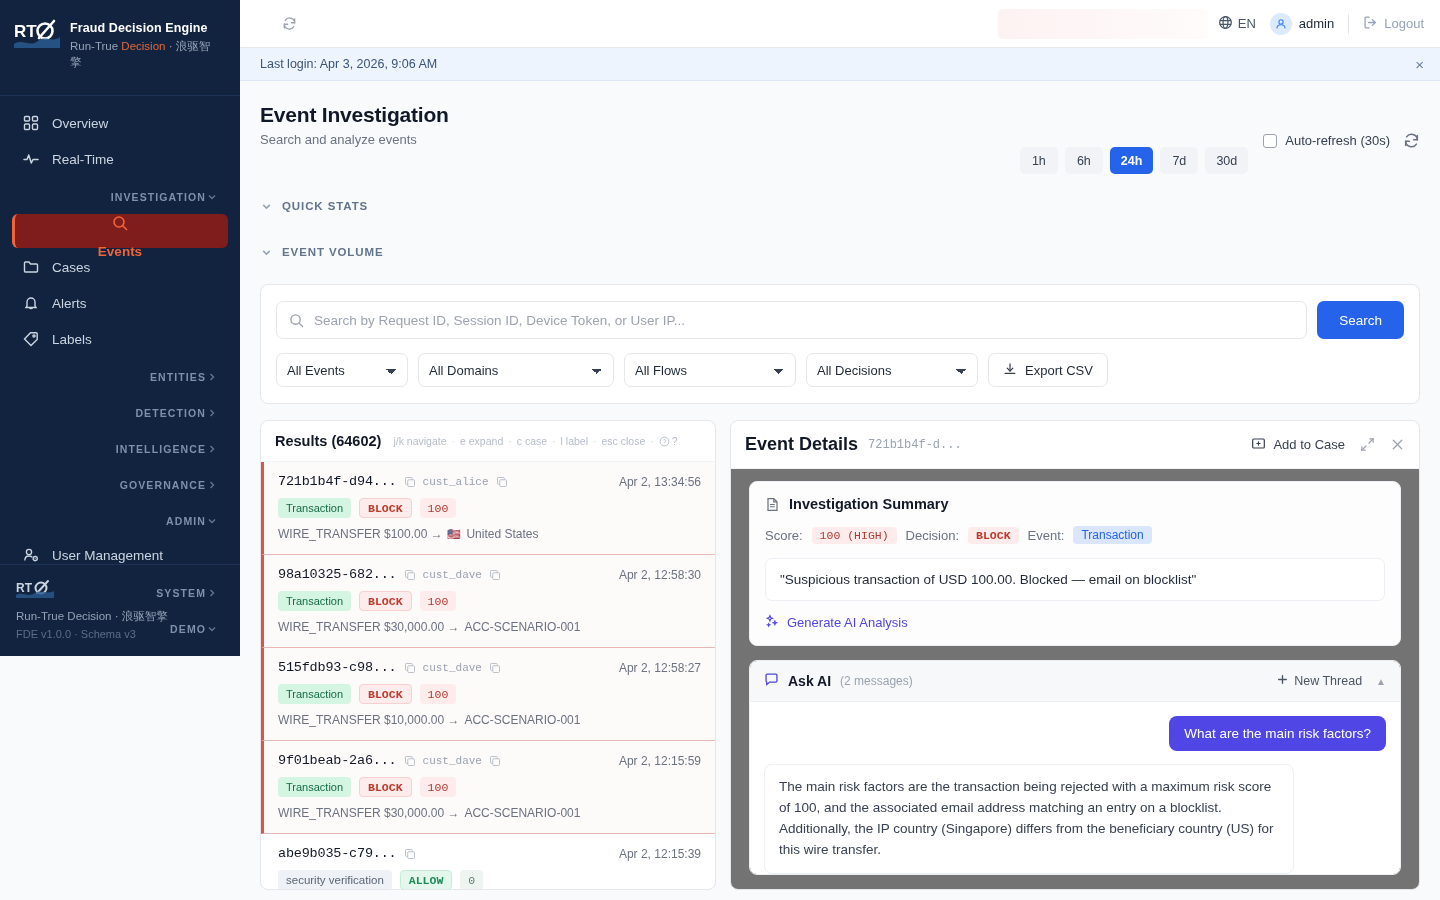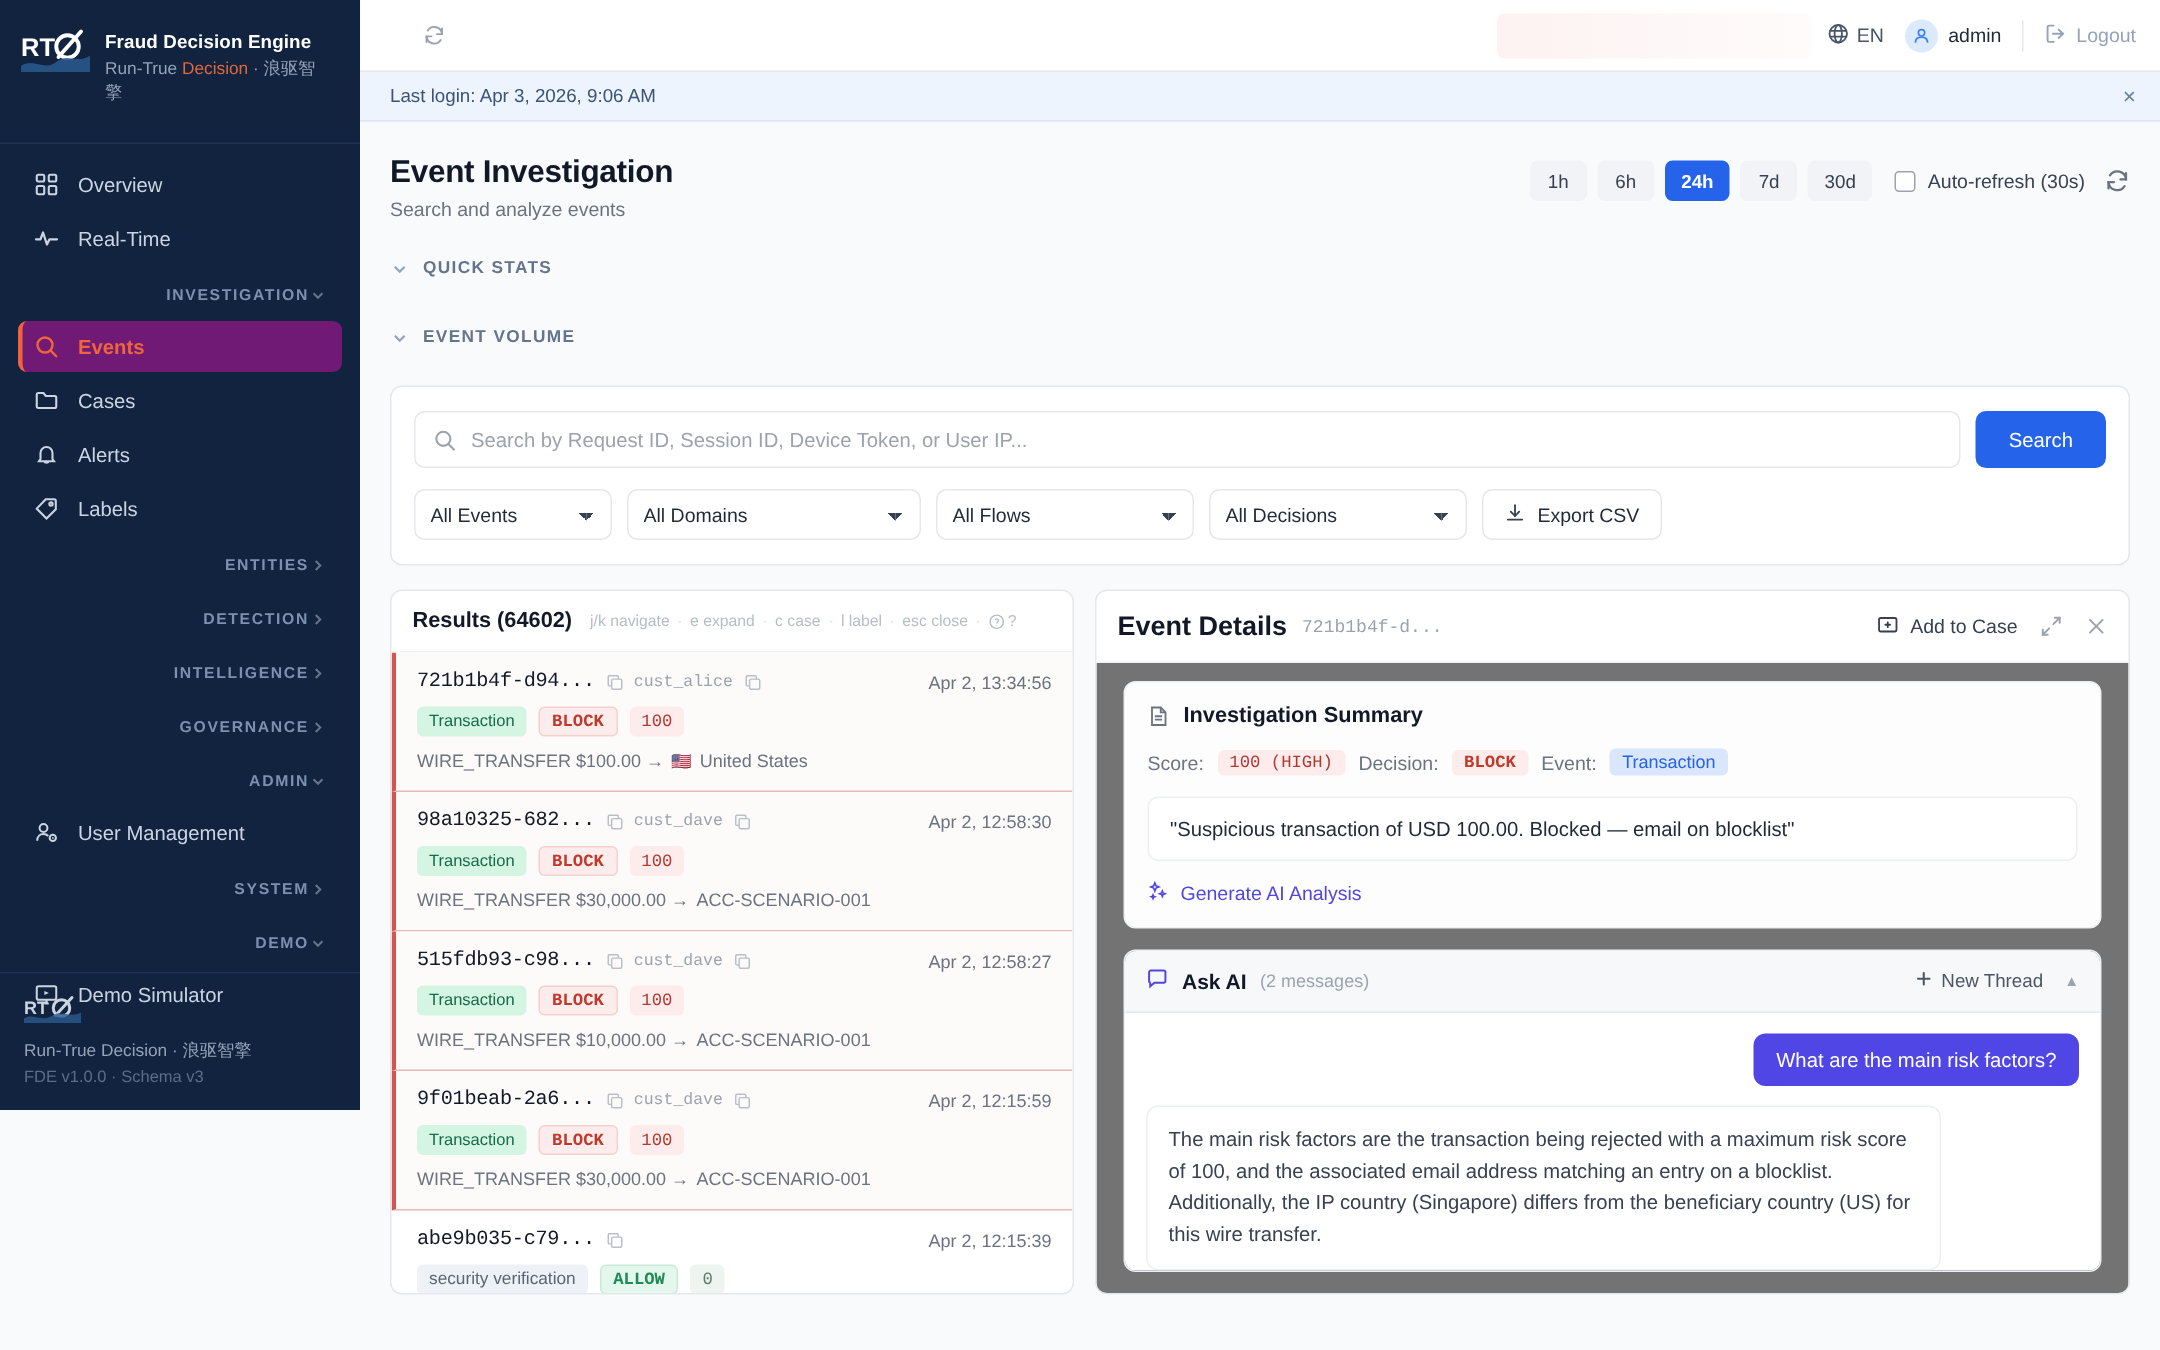--- a/index.html
+++ b/index.html
@@ -7,21 +7,21 @@
   body {
     font-family: "Liberation Sans", sans-serif;
     font-size: 13px;
     color: #1f2937;
     background: #f8fafc;
   }
   .app { display: flex; width: 1440px; height: 900px; }
 
   
   .sidebar {
-    width: 240px; height: 740px; flex: 0 0 240px;
+    width: 240px; height: 656px; flex: 0 0 240px;
     background: #12233f;
     color: #cbd5e1;
     position: relative;
     overflow: hidden;
   }
   .brand {
     display: flex; align-items: flex-start; gap: 10px;
     padding: 14px 14px 16px 14px;
     border-bottom: 1px solid #1d3356;
     height: 96px;
@@ -42,25 +42,26 @@
   .brand-sub .accent { color: #e2683c; }
 
   .nav { padding: 10px 0 0 0; }
   .nav-item {
     display: flex; align-items: center; gap: 12px;
     height: 34px; margin: 0 12px 2px 12px; padding: 0 10px;
     border-radius: 6px; color: #cbd5e1; font-size: 13.5px;
     cursor: pointer;
   }
   .nav-item.active {
-    background: #701a75;
+    background: #7f1d1d;
     color: #f0643c;
     border-left: 3px solid #f0643c;
     padding-left: 7px;
     font-weight: bold;
+    flex-direction: column;
   }
   .nav-item .ic { width: 18px; height: 18px; display: flex; align-items: center; justify-content: center; flex: 0 0 18px; }
   .nav-item svg { display: block; }
   .nav-group {
     display: flex; align-items: center; justify-content: flex-end;
     height: 30px; margin: 6px 12px 2px 12px; padding: 0 10px;
     font-size: 10.5px; letter-spacing: 1.1px; color: #7d90ad; font-weight: bold;
     cursor: pointer;
   }
   .nav-group .chev { color: #64748b; display:flex; }
@@ -110,20 +111,21 @@
 
   .page-head { display: flex; align-items: flex-start; }
   .page-title { font-size: 21px; font-weight: bold; color: #111827; letter-spacing: -.2px; }
   .page-sub { font-size: 13px; color: #6b7280; margin-top: 5px; }
   .head-right { margin-left: auto; display: flex; align-items: center; gap: 7px; padding-top: 4px; }
   .range-btn {
     min-width: 38px; height: 27px; padding: 0 11px; border-radius: 5px;
     background: #f1f3f6; color: #374151; font-size: 12.5px;
     display: flex; align-items: center; justify-content: center; cursor: pointer;
     border: none;
+    margin-top: 40px;
   }
   .range-btn.on { background: #2563eb; color: #fff; font-weight: bold; }
   .auto-refresh { display: flex; align-items: center; gap: 8px; font-size: 13px; color: #374151; margin-left: 8px; cursor: pointer; }
   .cbox { width: 14px; height: 14px; border: 1.5px solid #9ca3af; border-radius: 3px; background: #fff; }
   .head-refresh { color: #6b7280; cursor: pointer; display: flex; margin-left: 6px; }
 
   .section-toggle {
     display: flex; align-items: center; gap: 9px;
     height: 28px; margin-top: 18px; cursor: pointer;
     font-size: 11.5px; font-weight: bold; letter-spacing: .9px; color: #64748b;

